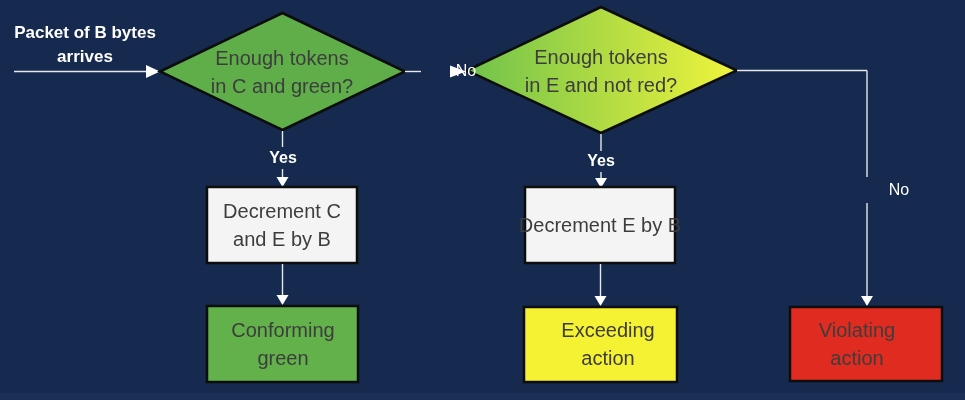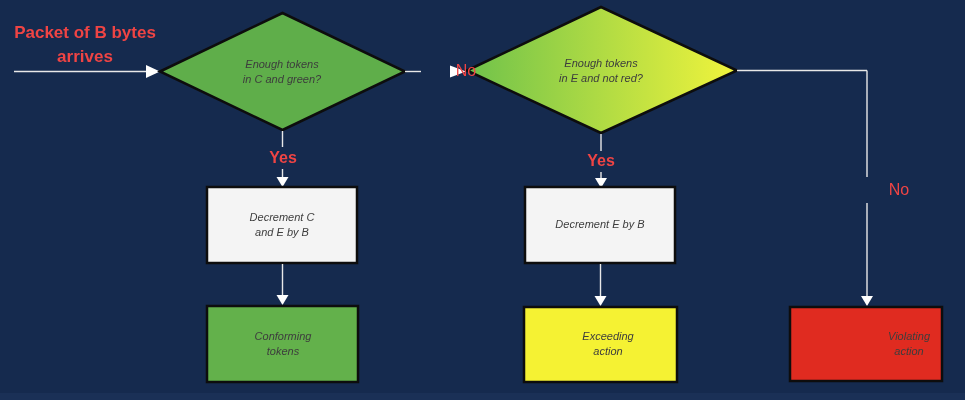--- a/index.html
+++ b/index.html
@@ -35,26 +35,25 @@
   }
   .txt {
     position: absolute;
     transform: translate(-50%, -50%);
     white-space: pre-line;
     text-align: center;
     line-height: 1.4;
   }
   .shape-text {
     color: #3d3d3d;
-    font-size: 11px;
+    font-size: 20px;
     font-weight: 400;
-    font-style: italic;
   }
   .white-label {
-    color: #ef4444;
+    color: #ffffff;
     font-size: 17px;
   }
   .start-text   { font-weight: 700; }
   .yes-label    { font-weight: 700; font-size: 16px; text-align: center; }
   .no-label     { font-weight: 400; font-size: 16px; margin-left: 32px; }
   .bottom-strip {
     position: absolute;
     left: 0;
     bottom: 0;
     width: 100%;
@@ -131,22 +130,22 @@
   <div class="txt white-label yes-label" style="left:601px; top:161px;">Yes</div>
 
   <div class="txt white-label no-label" style="left:867px; top:190px;">No</div>
 
   <div class="txt shape-text" style="left:600px; top:225px;">Decrement E by B</div>
 
   <div class="txt shape-text" style="left:282px; top:225px;">Decrement C
 and E by B</div>
 
   <div class="txt shape-text" style="left:283px; top:344px;">Conforming
-tokens</div>
+green</div>
 
   <div class="txt shape-text" style="left:600px; top:344px;margin-left:8px;">Exceeding
 action</div>
 
-  <div class="txt shape-text" style="left:909px; top:344px;">Violating
+  <div class="txt shape-text" style="left:857px; top:344px;">Violating
 action</div>
 
   <div class="bottom-strip"></div>
 </div>
 
 </body></html>

